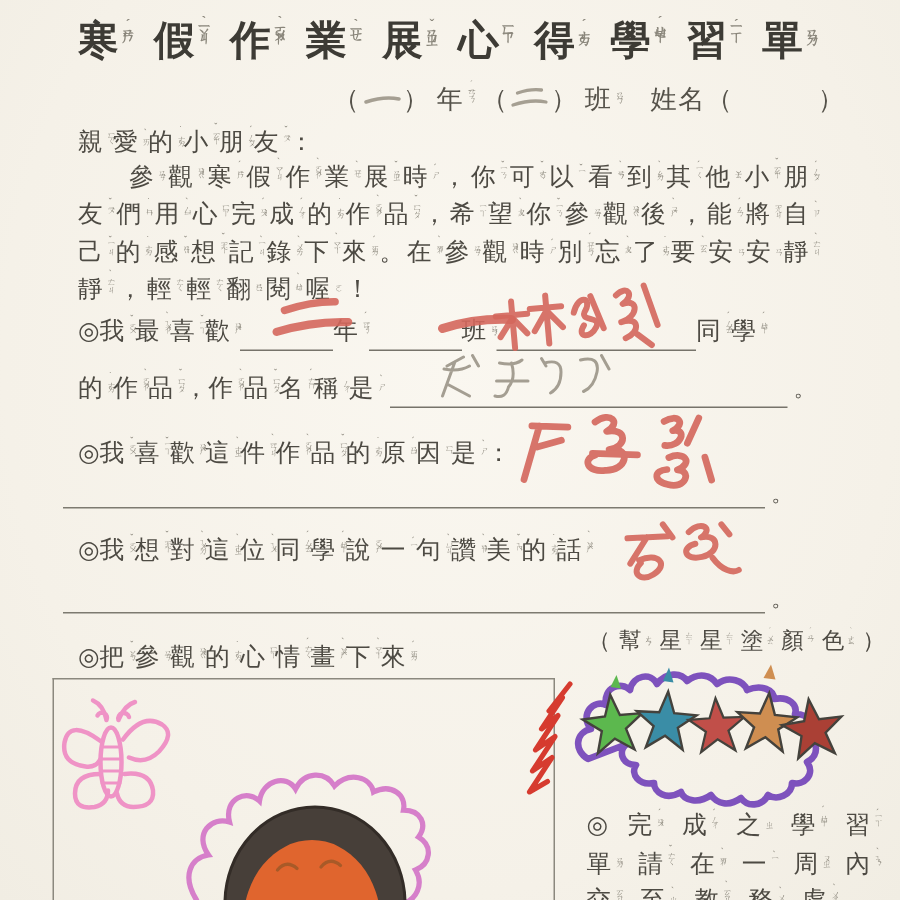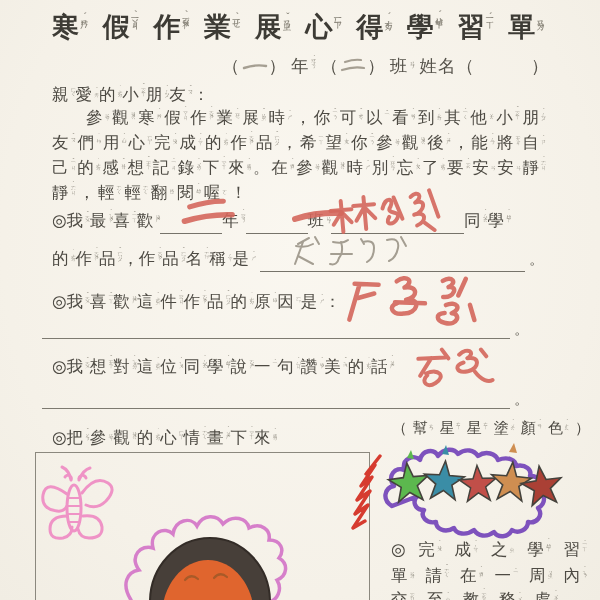--- a/index.html
+++ b/index.html
@@ -89,21 +89,21 @@
     <svg width="28" height="20" viewBox="0 0 28 20">
       <path class="pencil" stroke-width="2.2" d="M6,6 q9,-3 16,-2 M3,14 q12,-4 22,-2"></path>
     </svg>
     <span>）</span>
     <span class="ru" style="margin:0 4px;">
         <span class="ru">
           <span class="rc">班</span>
           <span class="rz">ㄅㄢ</span>
         </span>
       </span>
-    <span style="margin-left:0;">姓名</span>
+    <span style="margin-left:14px;">姓名</span>
     <span>（</span>
     <span style="display:inline-block;width:56px;"></span>
     <span>）</span>
   </div>
 
   <div class="abs rline body16" style="left:52px;top:86px;">
       <span class="ru">
         <span class="rc">親</span>
         <span class="rz">ㄑㄧㄣ</span>
       </span>

